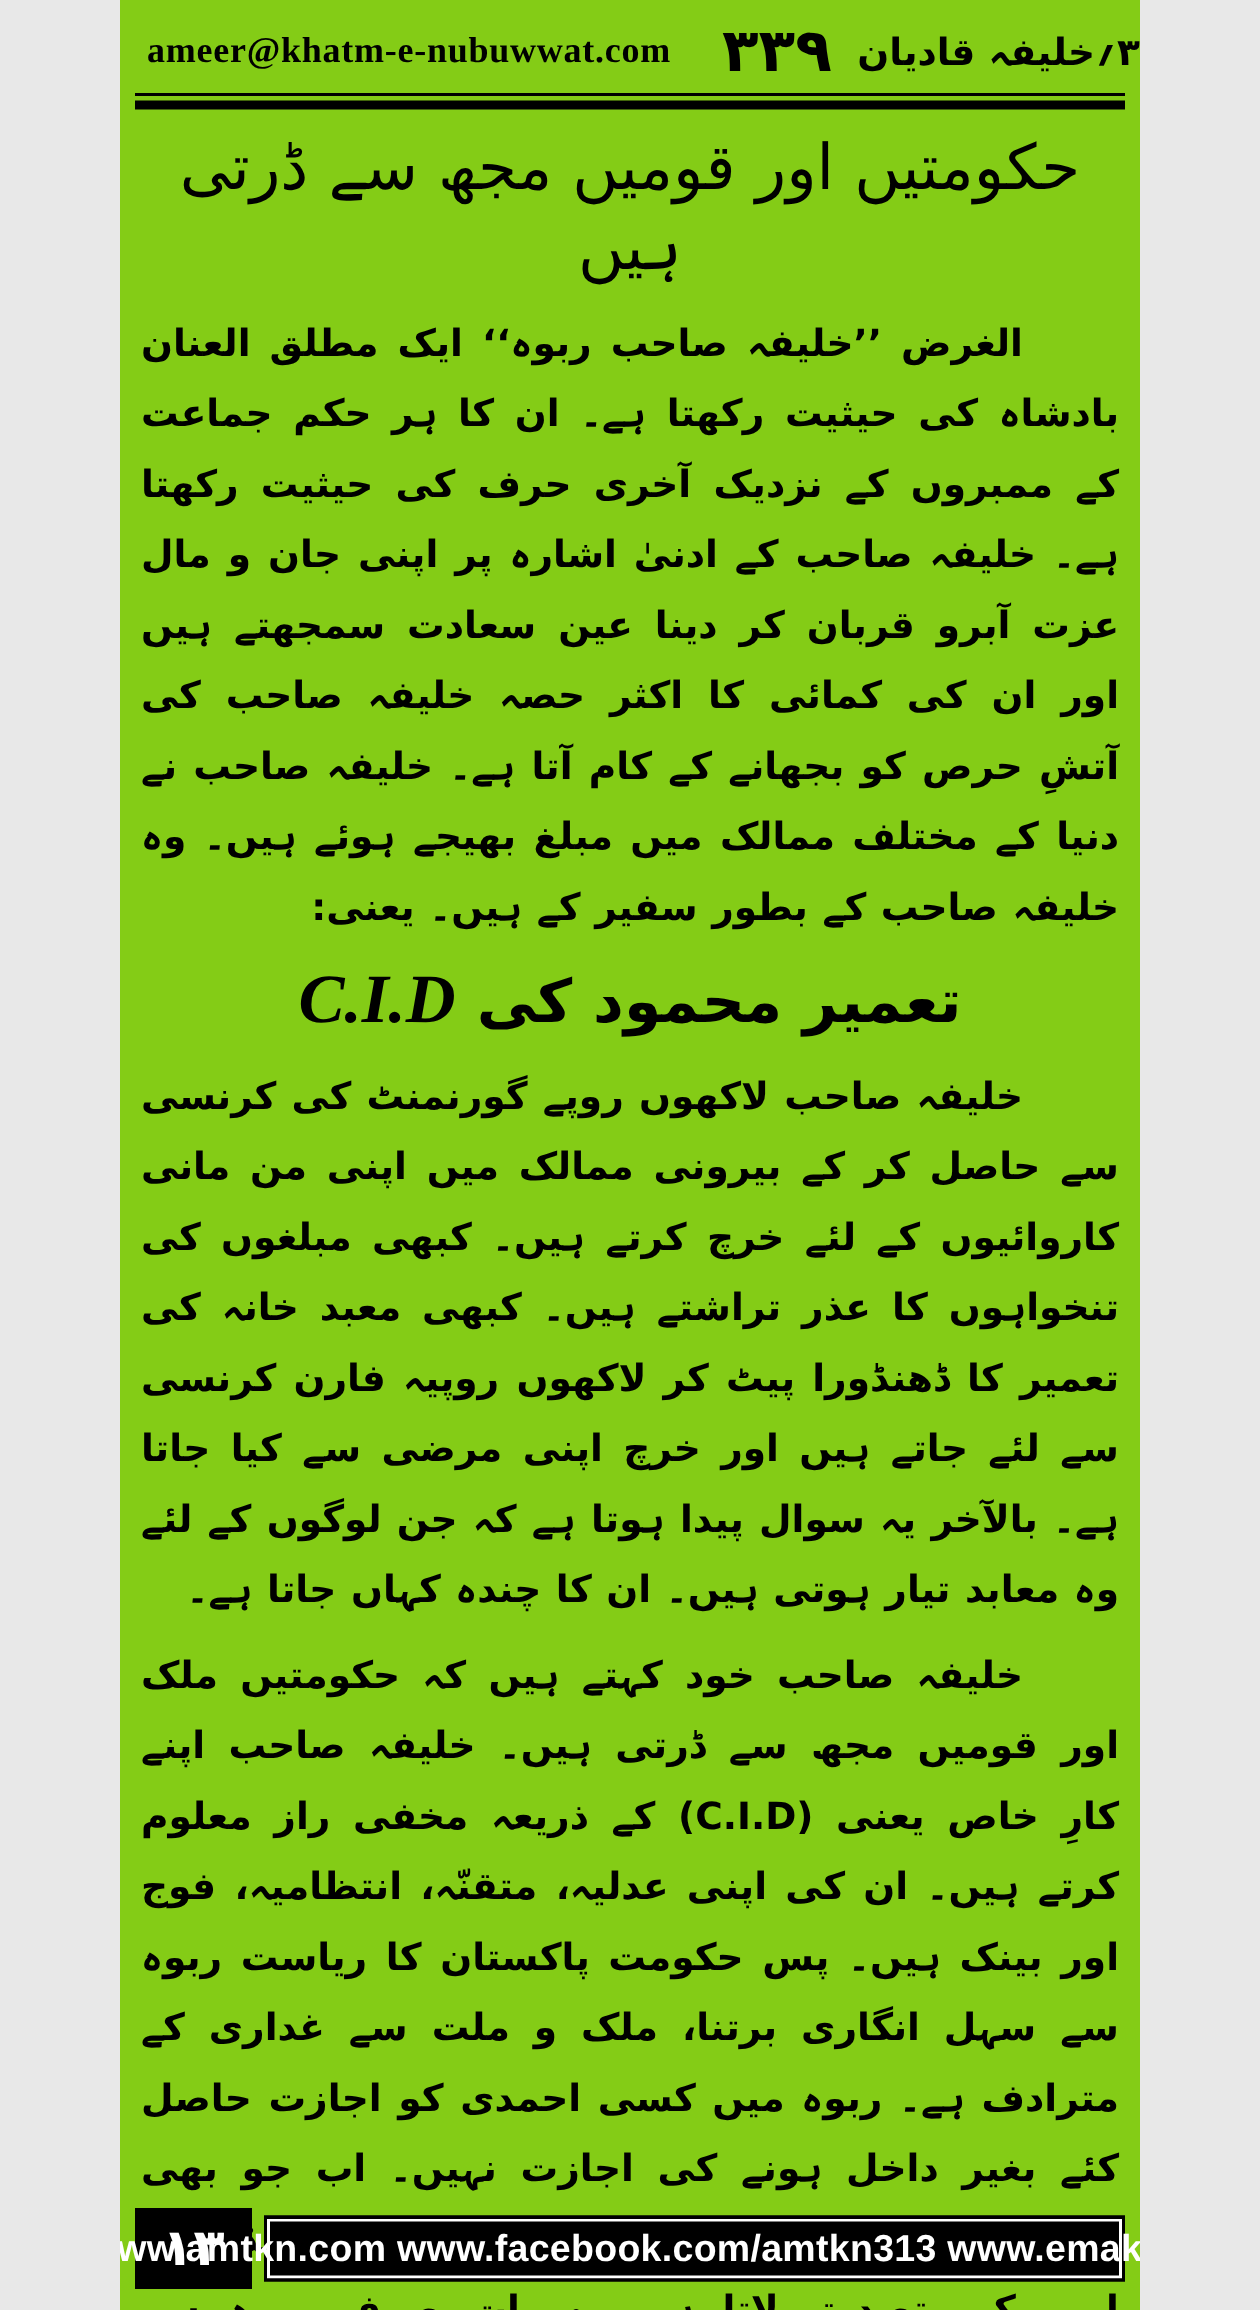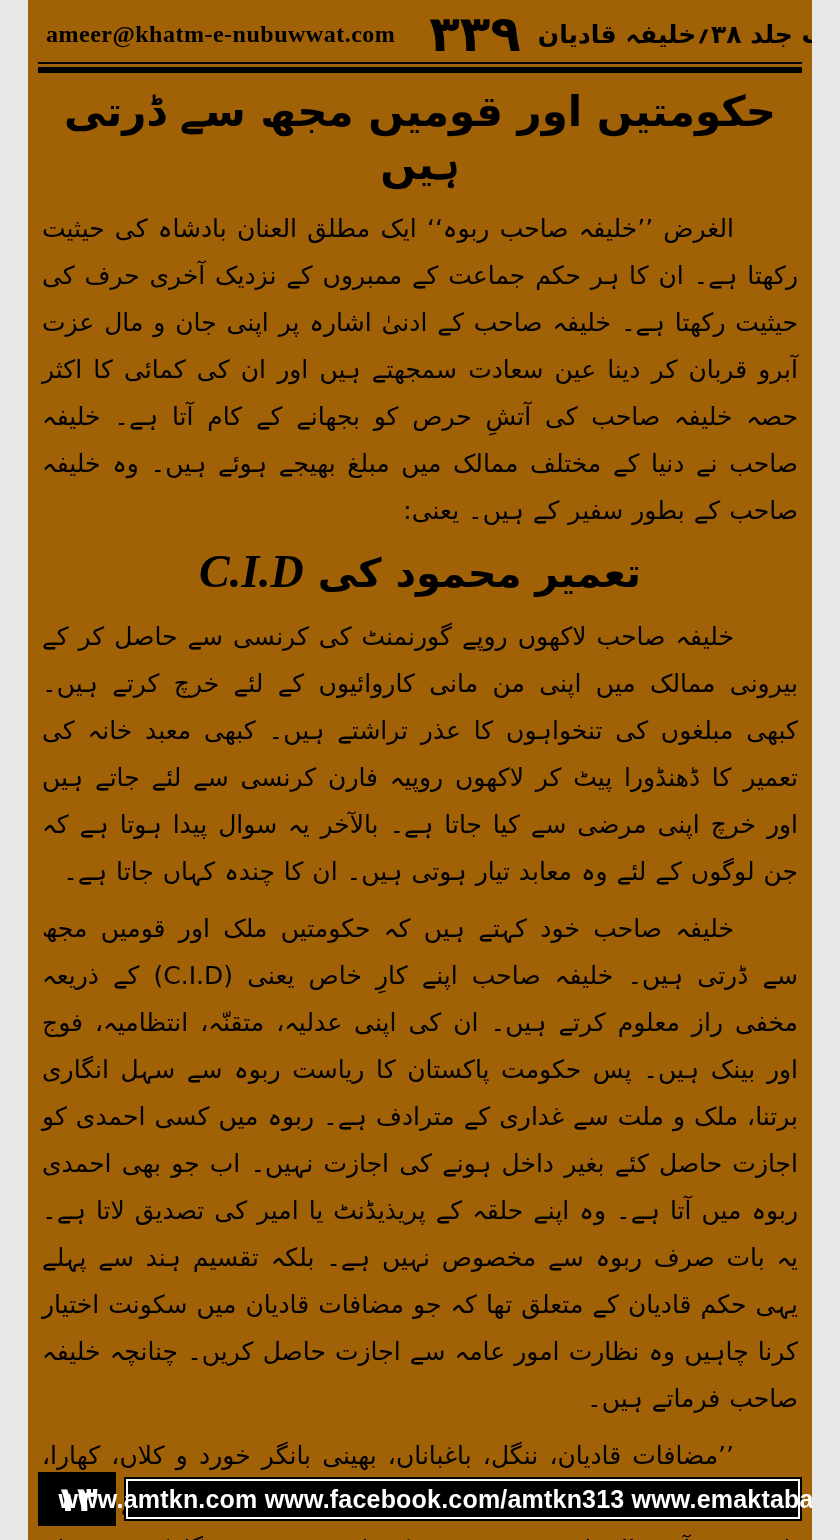--- a/index.html
+++ b/index.html
@@ -1,22 +1,22 @@
 <!DOCTYPE html>
 <html lang="ur"><head>
 <meta charset="utf-8">
 <style>
   * { margin: 0; padding: 0; box-sizing: border-box; }
   html, body { background: #e8e8e8; }
   .page {
     position: relative;
-    width: 784px;
+    width: 680px;
     height: 1540px;
     margin: 0 auto;
-    background: #a16207;
+    background: #84cc16;
     overflow: hidden;
     font-family: "DejaVu Sans", sans-serif;
   }
   
   .header {
     position: absolute;
     top: 8px; left: 0; right: 0;
     height: 52px;
     display: flex;
     align-items: center;
@@ -24,21 +24,21 @@
   }
   .header-email {
     font-family: "Liberation Serif", serif;
     font-weight: bold;
     font-size: 24px;
     color: #000;
     letter-spacing: 0.5px;
     white-space: nowrap;
   }
   .header-pagenum {
-    font-size: 50px;
+    font-size: 40px;
     font-weight: bold;
     color: #000;
     margin-left: 34px;
     margin-right: auto;
     direction: rtl;
   }
   .header-title {
     direction: rtl;
     font-size: 25px;
     font-weight: bold;
@@ -65,21 +65,21 @@
     position: absolute;
     top: 86px;
     left: 14px;
     right: 14px;
     direction: rtl;
     color: #000;
   }
   .h1 {
     text-align: center;
     font-size: 42px;
-    font-weight: bold;
+    font-weight: normal;
     line-height: 1.25;
     margin-bottom: 14px;
   }
   .h2 {
     text-align: center;
     font-size: 40px;
     font-weight: bold;
     line-height: 1.2;
     margin: 10px 0 14px 0;
   }
@@ -88,21 +88,21 @@
     unicode-bidi: embed;
     font-family: "Liberation Serif", serif;
     font-style: italic;
     font-weight: bold;
     font-size: 46px;
   }
   .para {
     text-align: justify;
     text-align-last: right;
     font-size: 25px;
-    font-weight: 400;
+    font-weight: 700;
     line-height: 1.88;
     margin-bottom: 10px;
     word-spacing: 1px;
   }
   .para.indent { text-indent: 64px; }
   
   .footer {
     position: absolute;
     left: 0; right: 0;
     bottom: 14px;

